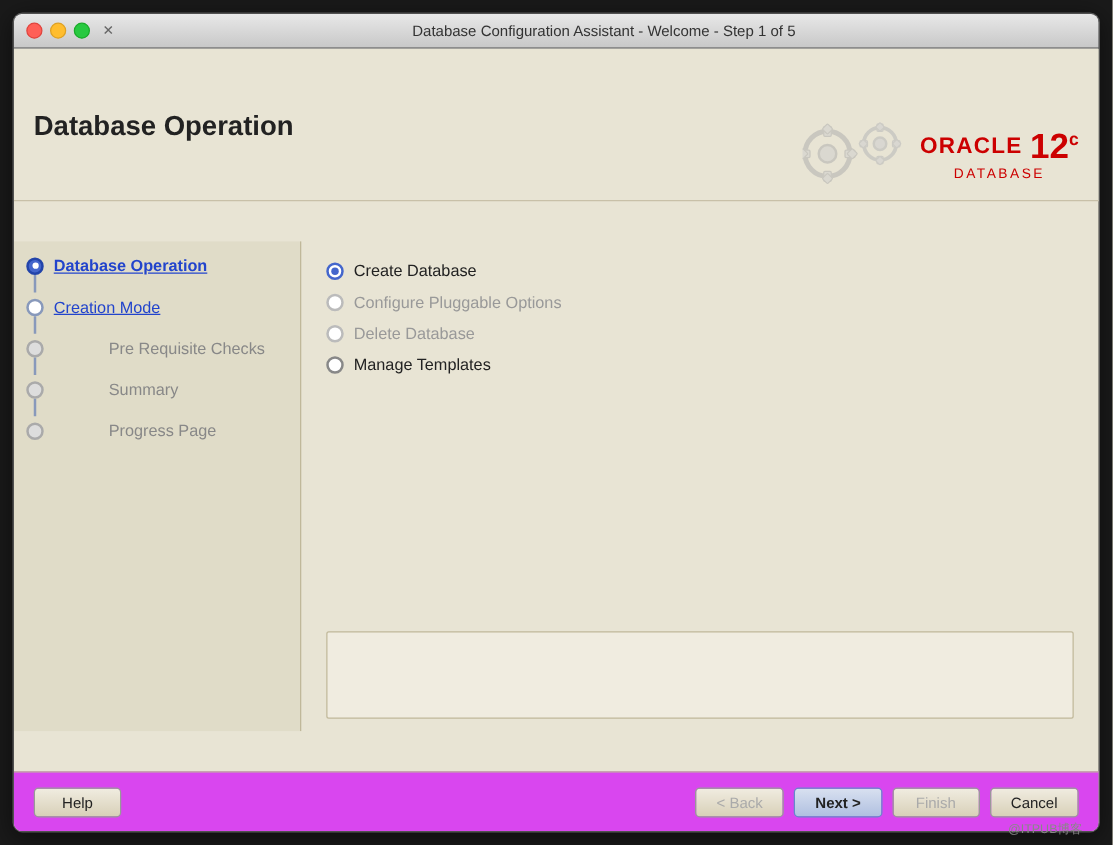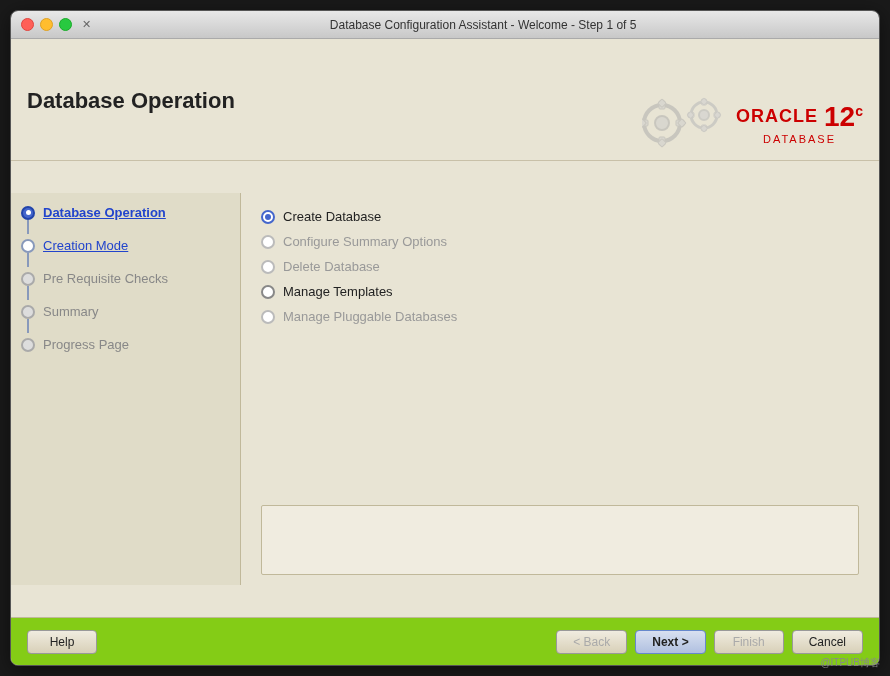--- a/index.html
+++ b/index.html
@@ -167,20 +167,21 @@
       font-weight: bold;
       text-decoration: underline;
     }
     .sidebar-label.clickable {
       color: #2244cc;
       text-decoration: underline;
       cursor: pointer;
     }
     .sidebar-label.disabled {
       color: #888;
+      margin-left: 44px;
     }
 
     
     .content-area {
       flex: 1;
       display: flex;
       flex-direction: column;
       padding: 16px 20px 10px 20px;
       overflow: hidden;
     }
@@ -239,21 +240,21 @@
       margin-top: auto;
       border: 1px solid #c0b89a;
       background: #f0ece0;
       min-height: 70px;
       border-radius: 2px;
       padding: 6px;
     }
 
     
     .footer {
-      background: #84cc16;
+      background: #d946ef;
       border-top: 1px solid #c0b89a;
       padding: 8px 16px;
       display: flex;
       align-items: center;
       justify-content: space-between;
       flex-shrink: 0;
       height: 48px;
     }
     .footer-left {}
     .footer-right {
@@ -420,37 +421,33 @@
 
         <div class="radio-group">
 
           <div class="radio-item">
             <div class="radio-circle selected"></div>
             <span class="radio-label">Create Database</span>
           </div>
 
           <div class="radio-item disabled">
             <div class="radio-circle" style="border-color:#bbb;"></div>
-            <span class="radio-label disabled">Configure Summary Options</span>
+            <span class="radio-label disabled">Configure Pluggable Options</span>
           </div>
 
           <div class="radio-item disabled">
             <div class="radio-circle" style="border-color:#bbb;"></div>
             <span class="radio-label disabled">Delete Database</span>
           </div>
 
           <div class="radio-item">
             <div class="radio-circle"></div>
             <span class="radio-label">Manage Templates</span>
           </div>
 
-          <div class="radio-item disabled">
-            <div class="radio-circle" style="border-color:#bbb;"></div>
-            <span class="radio-label disabled">Manage Pluggable Databases</span>
-          </div>
 
         </div>
 
         <div class="description-area">
         </div>
 
       </div>
     </div>
 
     <div class="footer">
@@ -461,13 +458,13 @@
         <button class="btn disabled">&lt; Back</button>
         <button class="btn primary">Next &gt;</button>
         <button class="btn disabled">Finish</button>
         <button class="btn">Cancel</button>
       </div>
     </div>
 
   </div>
 </div>
 
-<div class="watermark" style="position:fixed; bottom:6px; right:10px; font-size:10px; color:#888;">@ITPUB博客</div>
+<div class="watermark" style="position:fixed; bottom:6px; right:24px; font-size:10px; color:#888;">@ITPUB博客</div>
 
 </body></html>

